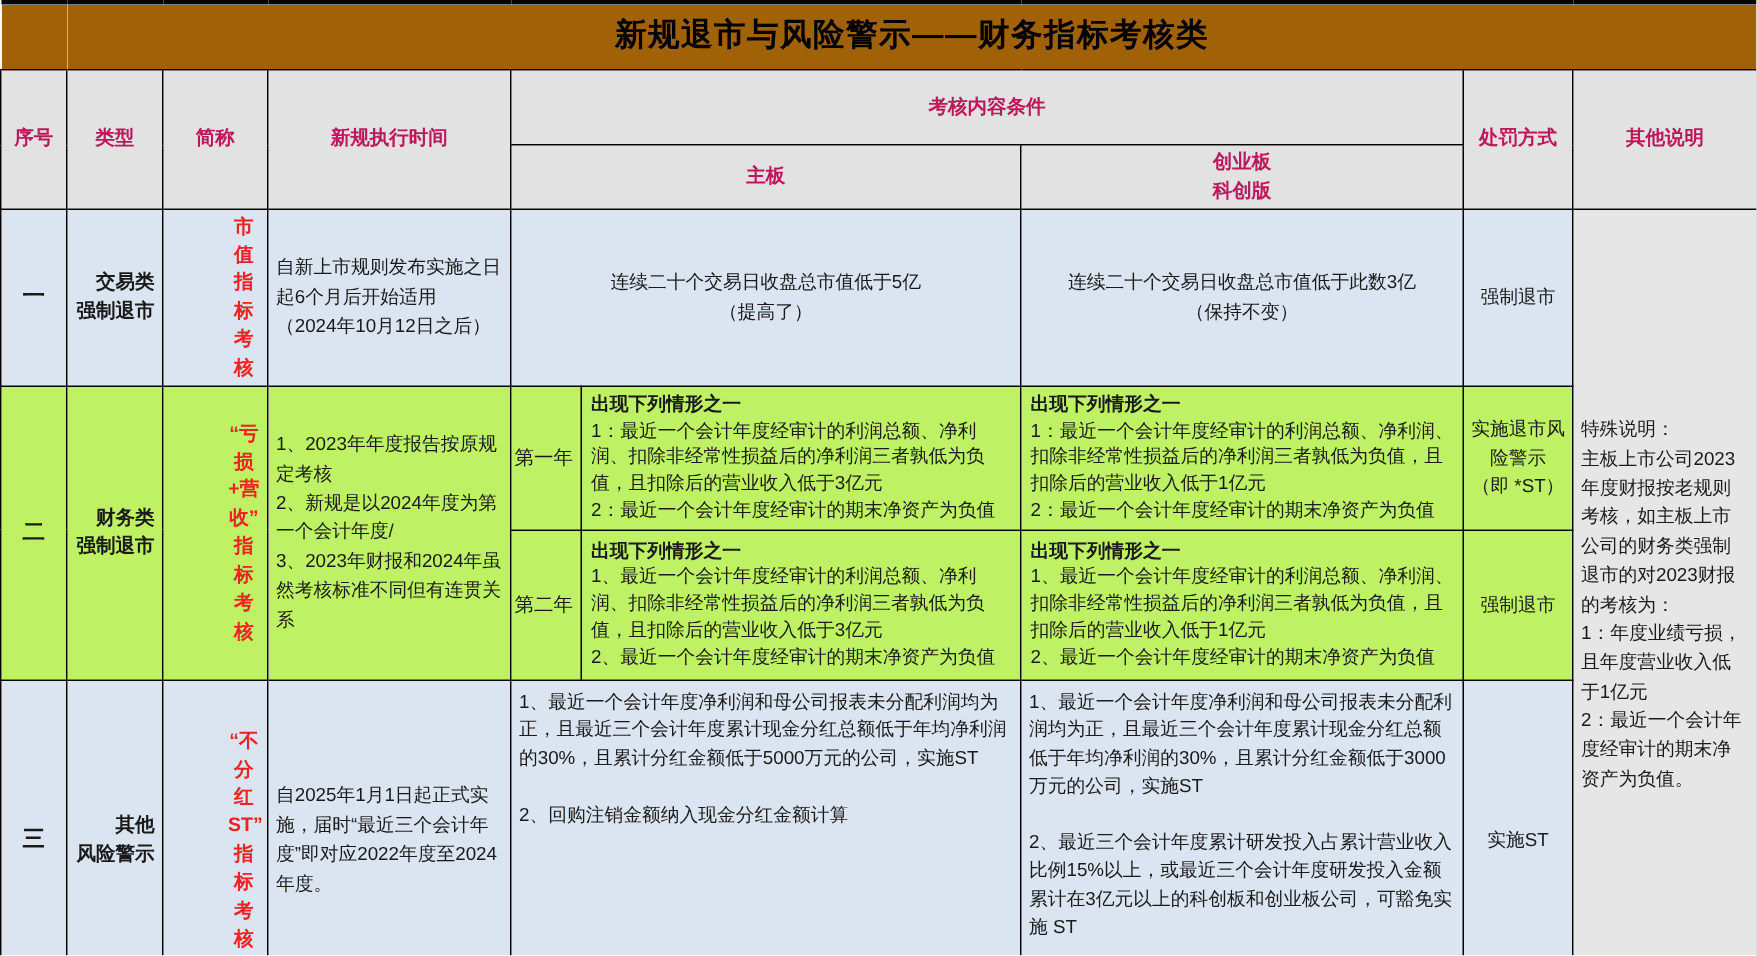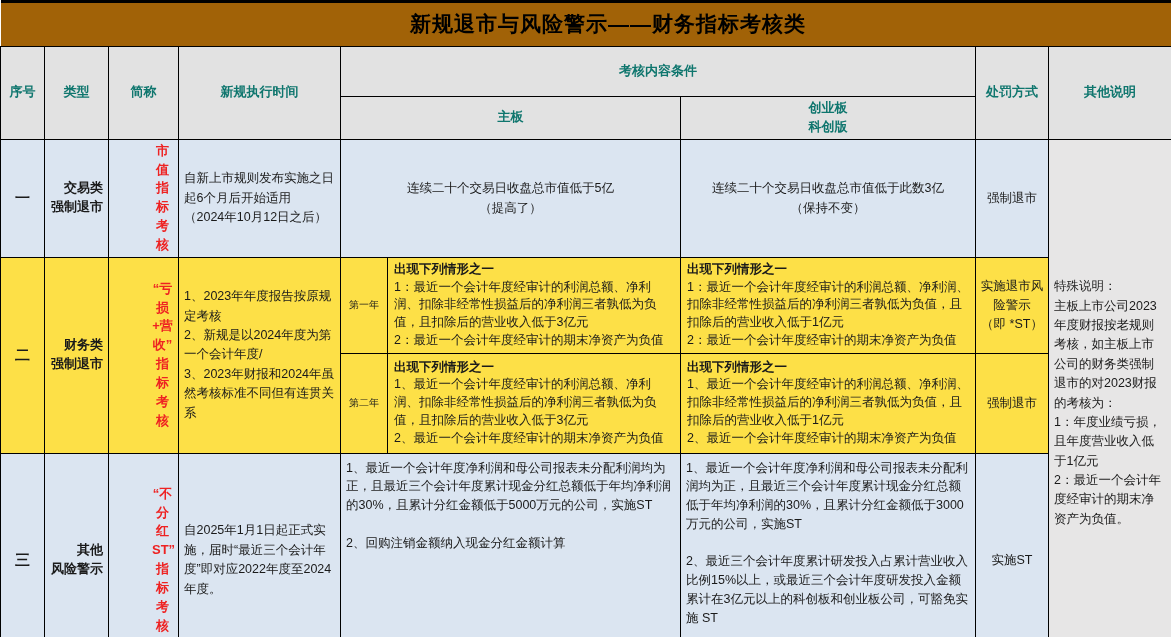--- a/index.html
+++ b/index.html
@@ -26,35 +26,35 @@
   
   tr.title-row td{
     border:none;border-top:3px solid #000;border-bottom:1px solid #000;background:#a16207;
   }
   td.title-spacer{border-right:1px solid #c8c8c8;}
   td.title-cell{
     text-align:center;font-size:21px;font-weight:bold;color:#000;letter-spacing:1px;
   }
   
   td.hdr{
-    background:#e2e2e2;text-align:center;font-weight:bold;color:#0f766e;
+    background:#e2e2e2;text-align:center;font-weight:bold;color:#be185d;
   }
   
   .blue{background:#dbe5f1;}
-  .peach{background:#fde047;}
+  .peach{background:#bef264;}
   .other{background:#e7e6e6;margin-top:16px;}
   
   td.seq{text-align:center;font-weight:bold;font-size:15px;}
   td.type{text-align:right;font-weight:bold;}
   td.abbr{text-align:center;padding-left:43px;}
   td.exec{text-align:left;font-size:12.5px;line-height:1.55;}
   td.cond{text-align:left;font-size:12.5px;line-height:1.42;padding:3px 6px;}
   td.cond-center{text-align:center;font-size:12.5px;line-height:1.6;}
   td.cond-top{text-align:left;vertical-align:top;font-size:12.5px;line-height:1.5;padding-top:5px;}
-  td.year{text-align:center;font-size:10px;padding:20px 2px;}
+  td.year{font-size:13px;padding:20px 2px;}
   td.pun{text-align:center;font-size:12.5px;line-height:1.5;padding:2px 3px;}
   td.other{text-align:left;font-size:12.5px;line-height:1.55;padding:4px 5px;}
   .cond .head{font-weight:bold;}
   
   .footer-note{
     height:25px;line-height:24px;font-size:13.5px;color:#e06565;
     padding-left:3px;background:#fff;border-bottom:1px solid #d9d9d9;
   }
 </style>
 </head>

